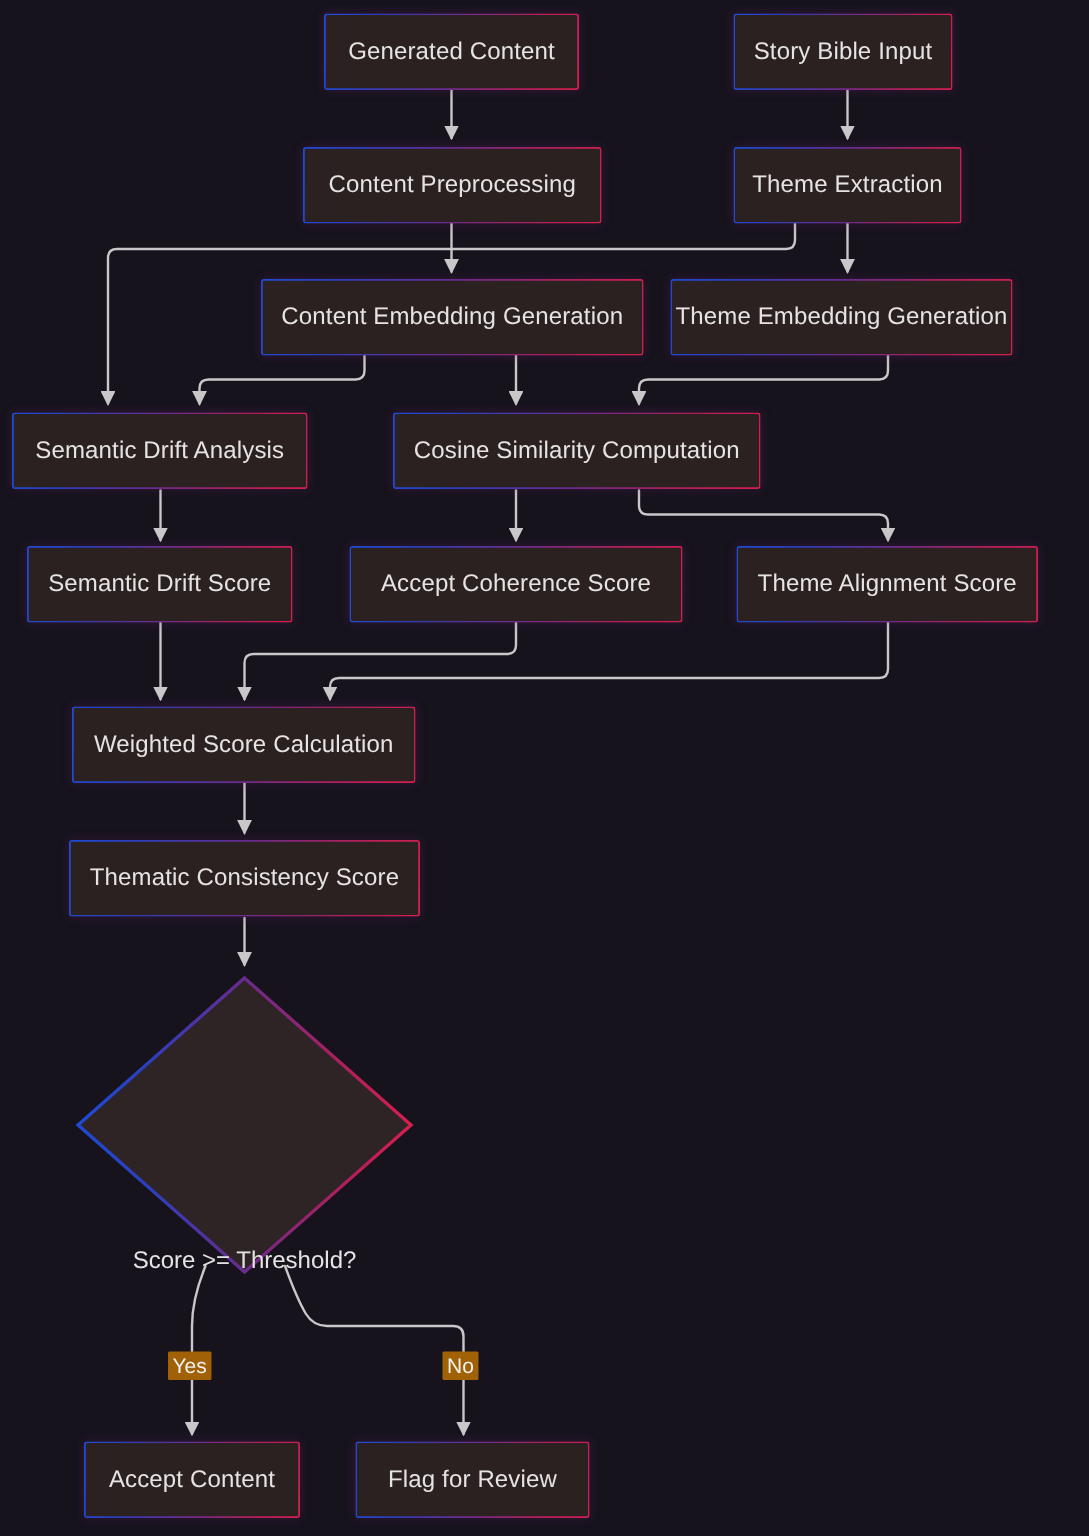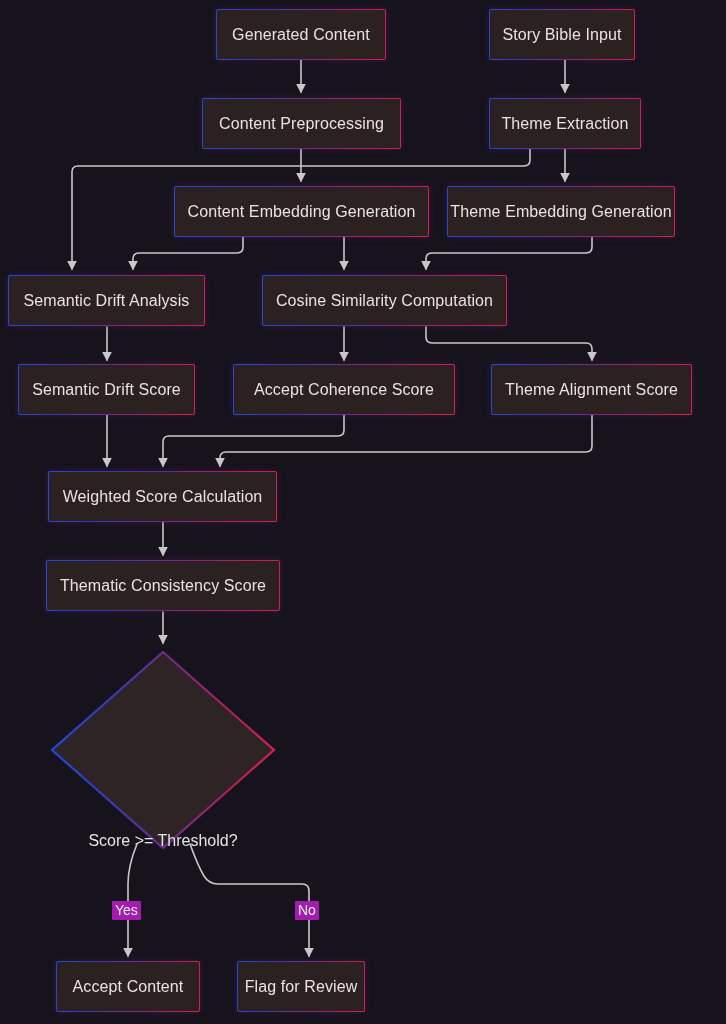--- a/index.html
+++ b/index.html
@@ -62,21 +62,21 @@
   }
   .diamond-label {
     position: relative;
     z-index: 2;
     color: #e6e3e3;
     font-size: 16px;
     white-space: nowrap;
   }
   .edge-label {
     position: absolute;
-    background: #a21caf;
+    background: #a16207;
     color: #f2f2f2;
     font-size: 14px;
     line-height: 17px;
     padding: 1px 3px;
     border-radius: 1px;
     white-space: nowrap;
   }
 </style>
 </head>
 <body>
@@ -194,21 +194,21 @@
       </defs>
       <polygon points="113,2 224,100 113,198 2,100" fill="#2f2425" stroke="url(#diamondGrad)" stroke-width="2.2"></polygon>
     </svg>
     <span class="diamond-label">Score &gt;= Threshold?</span>
   </div>
 
   <div class="node" style="left:56px; top:961px; width:144px; height:51px;">
     <span class="node-label">Accept Content</span>
   </div>
 
-  <div class="node" style="left:237px; top:961px; width:128px; height:51px;">
+  <div class="node" style="left:237px; top:961px; width:156px; height:51px;">
     <span class="node-label">Flag for Review</span>
   </div>
 
   <div class="edge-label" style="left:112px; top:901px;">Yes</div>
 
   <div class="edge-label" style="left:295px; top:901px;">No</div>
 
 </div>
 
 </body></html>

